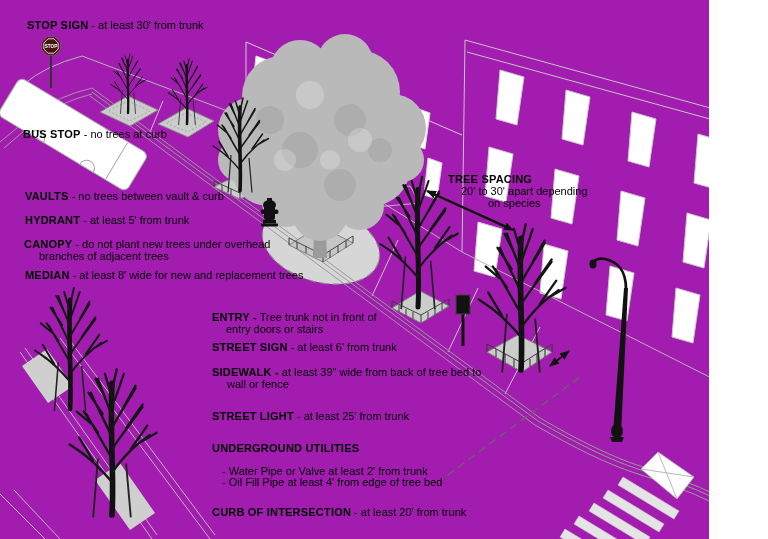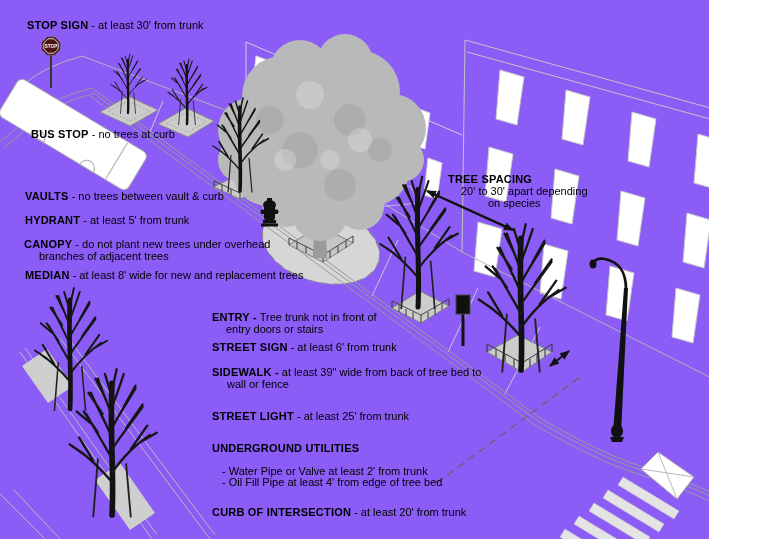--- a/index.html
+++ b/index.html
@@ -1,16 +1,16 @@
 <!DOCTYPE html>
 <html><head>
 <meta charset="utf-8">
 <style>
   html,body{margin:0;padding:0;background:#fff;}
-  #stage{position:relative;width:709px;height:539px;overflow:hidden;background:#8b5cf6;
+  #stage{position:relative;width:709px;height:539px;overflow:hidden;background:#a21caf;
          font-family:"Liberation Sans",sans-serif;}
   #scene{position:absolute;left:0;top:0;}
   .lbl{position:absolute;font-size:11px;line-height:11.5px;white-space:nowrap;color:#000;}
   .lbl b{font-weight:bold;letter-spacing:.2px;}
 </style>
 </head>
 <body>
 
 <div id="stage">
 
@@ -239,21 +239,21 @@
     <use href="#xstripe" x="733" y="518"></use>
   </g>
 
   <line x1="427" y1="191" x2="513" y2="230" stroke="#111" stroke-width="2.4" marker-start="url(#ah)" marker-end="url(#ah)"></line>
   <line x1="550" y1="366" x2="569" y2="351" stroke="#111" stroke-width="2" marker-start="url(#ah)" marker-end="url(#ah)"></line>
   <line x1="437" y1="483" x2="580" y2="377" stroke="#666" stroke-width="1.3" stroke-dasharray="8,5"></line>
 </svg>
 
 <div class="lbl" style="left:27px;top:20px"><b>STOP SIGN</b><span> - at least 30' from trunk</span></div>
 
-<div class="lbl" style="left:31px;top:129px"><b>BUS STOP</b><span> - no trees at curb</span></div>
+<div class="lbl" style="left:23px;top:129px"><b>BUS STOP</b><span> - no trees at curb</span></div>
 
 <div class="lbl" style="left:25px;top:191px"><b>VAULTS</b><span> - no trees between vault &amp; curb</span></div>
 
 <div class="lbl" style="left:25px;top:215px"><b>HYDRANT</b><span> - at least 5' from trunk</span></div>
 
 <div class="lbl" style="left:24px;top:239px"><b>CANOPY</b><span> - do not plant new trees under overhead</span></div>
 <div class="lbl" style="left:39px;top:251px"><span>branches of adjacent trees</span></div>
 
 <div class="lbl" style="left:25px;top:270px"><b>MEDIAN</b><span> - at least 8' wide for new and replacement trees</span></div>
 

